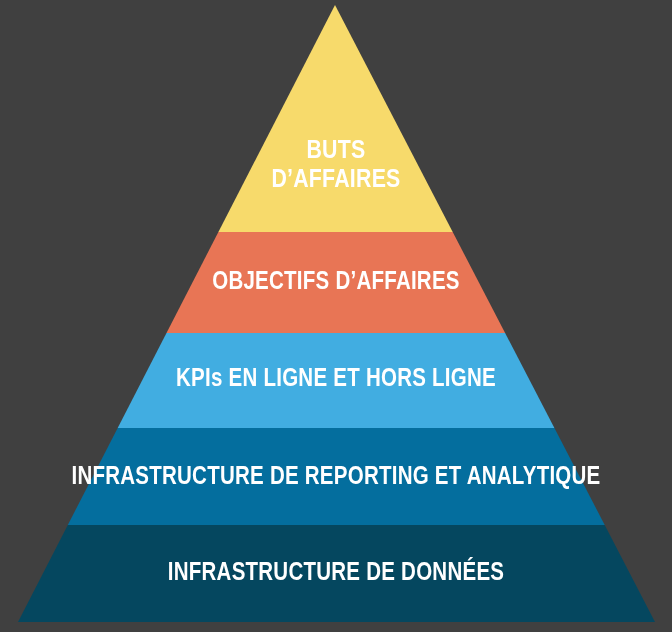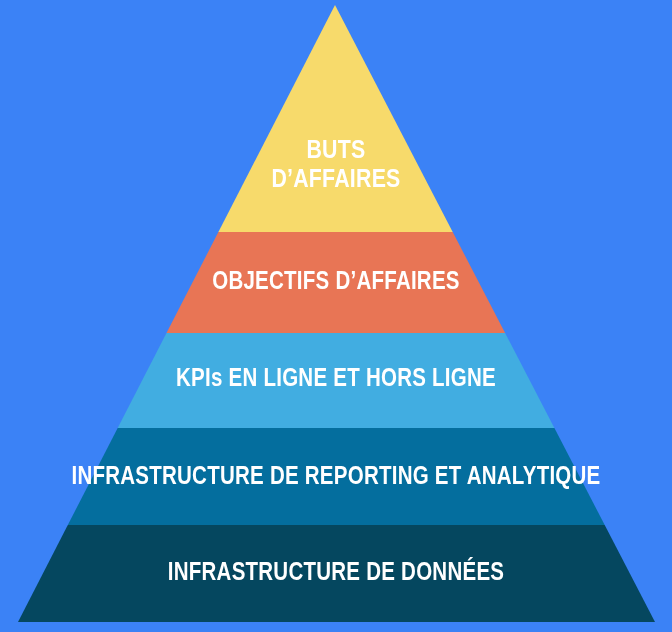--- a/index.html
+++ b/index.html
@@ -44,21 +44,21 @@
   }
   #tier-label-0 { top: 135px;  font-size: 26px; }
   #tier-label-1 { top: 266px;  font-size: 25px; }
   #tier-label-2 { top: 363px;  font-size: 25px; }
   #tier-label-3 { top: 461px;  font-size: 25px; }
   #tier-label-4 { top: 557px;  font-size: 25px; }
 </style>
 </head>
 <body>
 
-<div id="pyramid-diagram" style="background: #3b82f6;">
+<div id="pyramid-diagram" style="background: #404040;">
 
   <svg id="pyramid-svg" viewBox="0 0 672 632">
     <polygon points="335.0,5.0 452.7,232.0 218.4,232.0" fill="#F7DA6B"></polygon>
     <polygon points="218.4,232.0 452.7,232.0 505.1,333.0 166.5,333.0" fill="#E87555"></polygon>
     <polygon points="166.5,333.0 505.1,333.0 554.4,428.0 117.7,428.0" fill="#41ADE1"></polygon>
     <polygon points="117.7,428.0 554.4,428.0 604.7,525.0 67.8,525.0" fill="#046E9E"></polygon>
     <polygon points="67.8,525.0 604.7,525.0 655.0,622.0 18.0,622.0" fill="#05475F"></polygon>
   </svg>
 
   <div class="tier-label" id="tier-label-0" style="color: rgb(255, 255, 255);">BUTS

